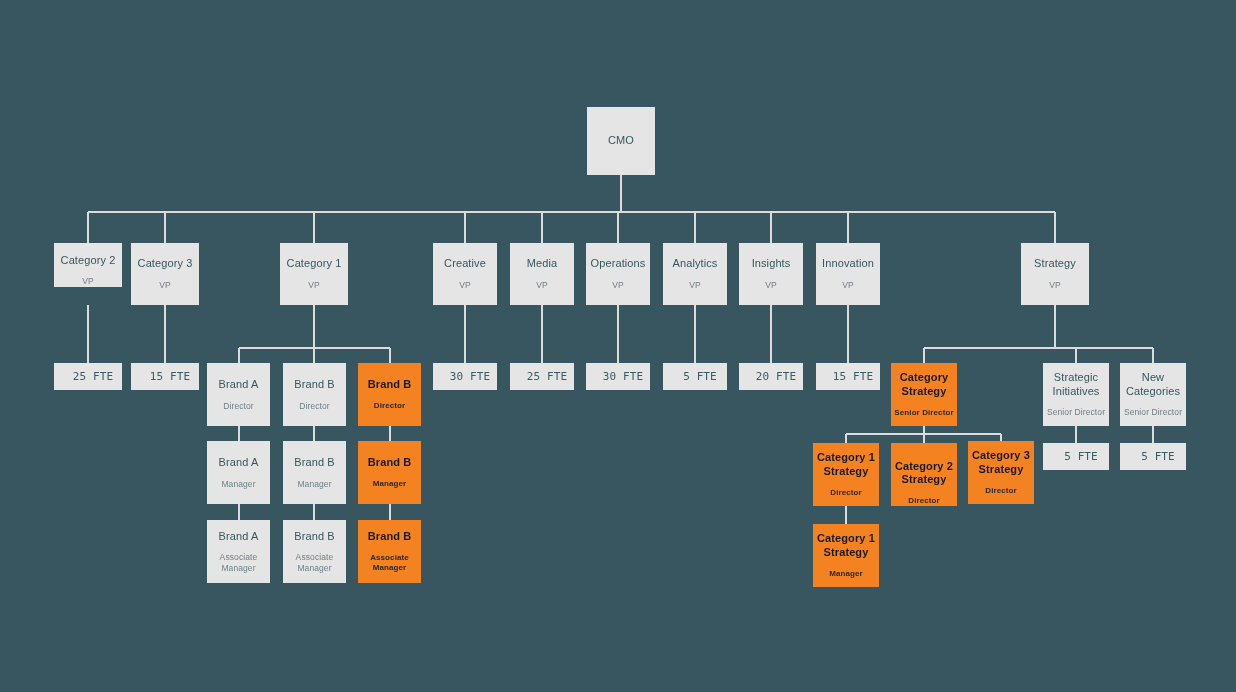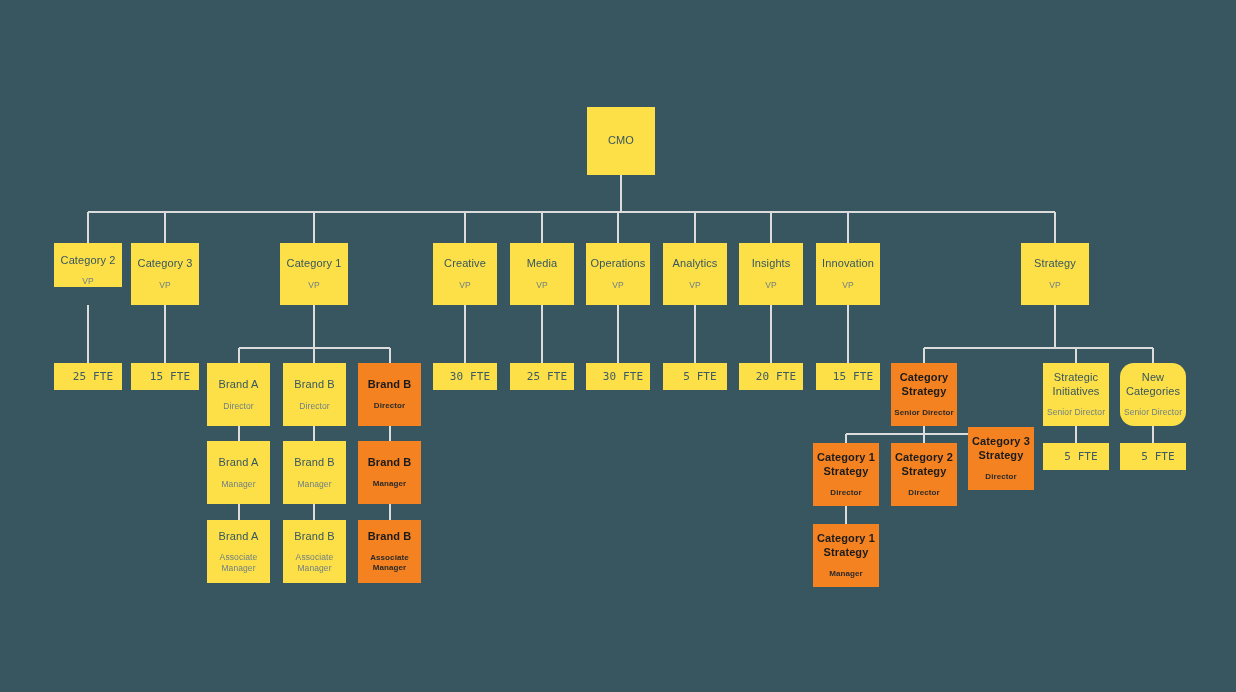--- a/index.html
+++ b/index.html
@@ -31,21 +31,21 @@
     box-sizing: border-box;
     display: flex;
     flex-direction: column;
     align-items: center;
     justify-content: center;
     text-align: center;
     line-height: 1.25;
     overflow: hidden;
   }
   .node.gray {
-    background: #fde047;
+    background: #e5e5e5;
     color: #37565f;
   }
   .node.orange {
     background: #f58220;
     color: #1b1b1b;
   }
   .node .title {
     font-size: 11px;
     letter-spacing: 0.1px;
   }
@@ -242,33 +242,33 @@
         <div class="sub">Associate Manager</div>
       </div>
       <div class="node orange" style="left: 891px; top: 363px; width: 66px; height: 63px;">
         <div class="title">Category Strategy</div>
         <div class="sub">Senior Director</div>
       </div>
       <div class="node gray" style="left: 1043px; top: 363px; width: 66px; height: 63px;">
         <div class="title">Strategic Initiatives</div>
         <div class="sub">Senior Director</div>
       </div>
-      <div class="node gray" style="left: 1120px; top: 363px; width: 66px; height: 63px; border-radius: 14px;">
+      <div class="node gray" style="left: 1120px; top: 363px; width: 66px; height: 63px;">
         <div class="title">New Categories</div>
         <div class="sub">Senior Director</div>
       </div>
       <div class="node orange" style="left: 813px; top: 443px; width: 66px; height: 63px;">
         <div class="title">Category 1 Strategy</div>
         <div class="sub">Director</div>
       </div>
-      <div class="node orange" style="left: 891px; top: 443px; width: 66px; height: 63px;">
+      <div class="node orange" style="left: 891px; top: 443px; width: 66px; height: 63px; justify-content: flex-end;">
         <div class="title">Category 2 Strategy</div>
         <div class="sub">Director</div>
       </div>
-      <div class="node orange" style="left: 968px; top: 427px; width: 66px; height: 63px;">
+      <div class="node orange" style="left: 968px; top: 441px; width: 66px; height: 63px;">
         <div class="title">Category 3 Strategy</div>
         <div class="sub">Director</div>
       </div>
       <div class="node orange" style="left: 813px; top: 524px; width: 66px; height: 63px;">
         <div class="title">Category 1 Strategy</div>
         <div class="sub">Manager</div>
       </div>
       <div class="node gray fte" style="left: 1043px; top: 443px; width: 66px; height: 27px;">
         <div class="title">5 FTE</div>
       </div>

